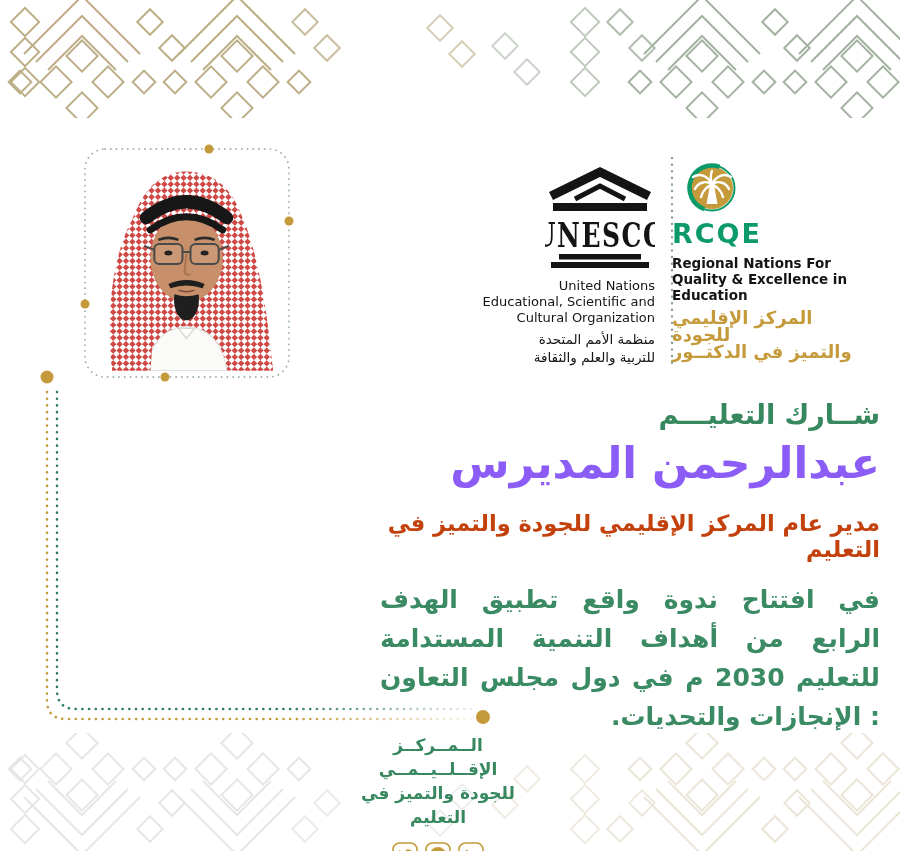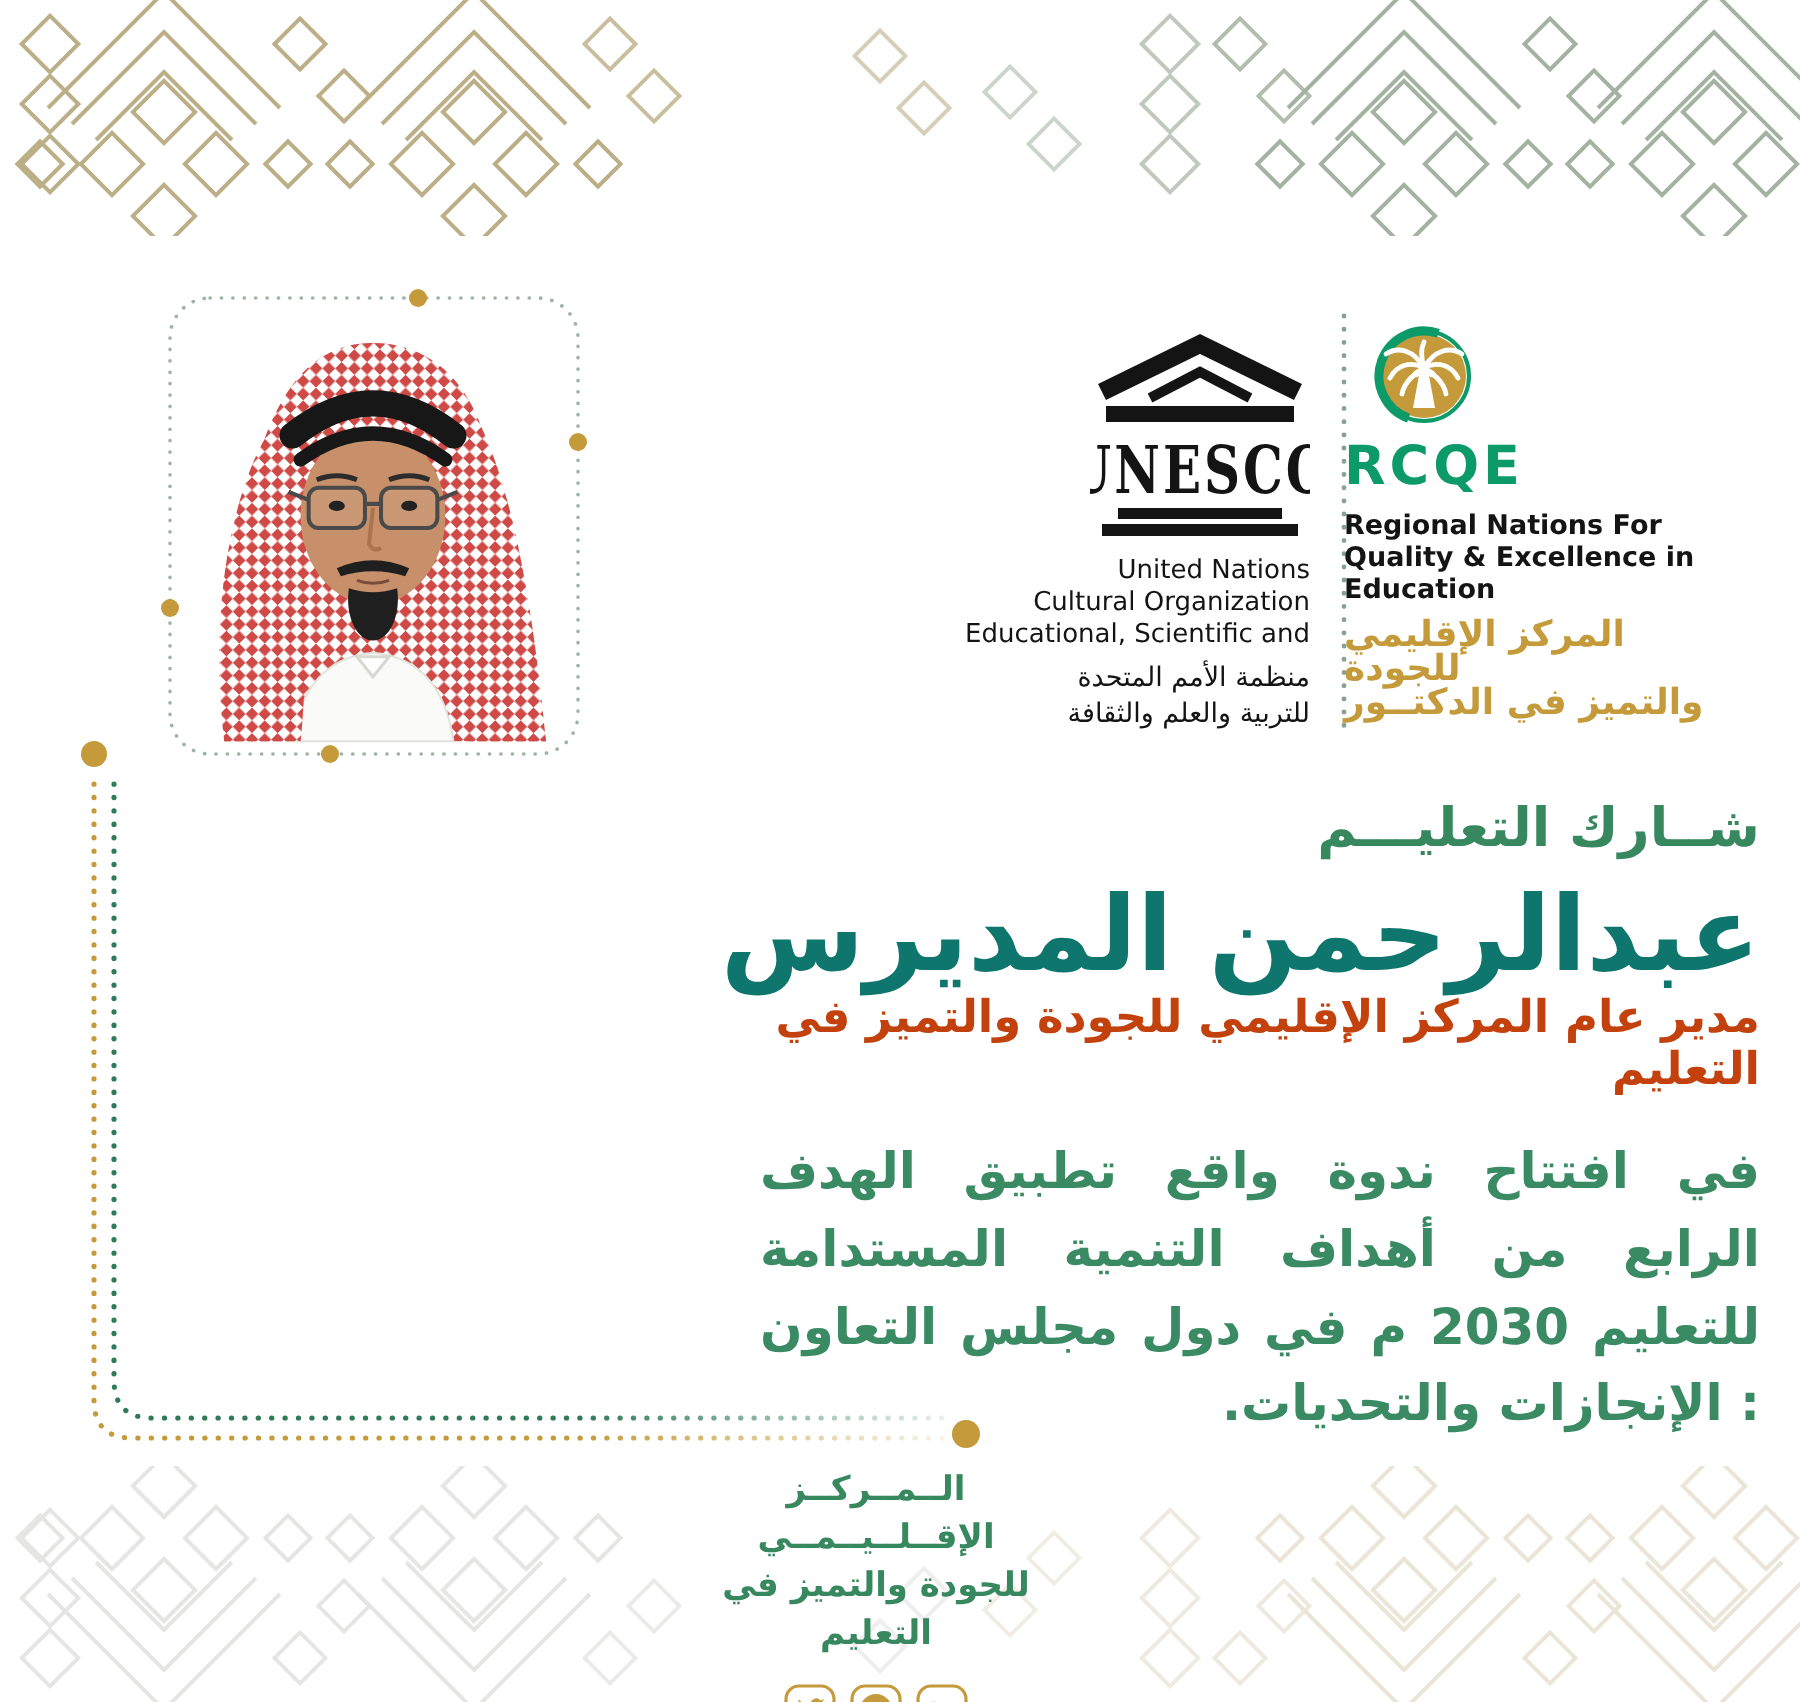--- a/index.html
+++ b/index.html
@@ -25,21 +25,21 @@
   .unesco-ar{font-size:13.5px;line-height:18px;direction:rtl;margin-top:4px;}
   .logo-separator{left:666px;top:152px;}
   .rcqe-block{left:672px;top:162px;width:200px;text-align:left;}
   .rcqe-acronym{color:#0b9a68;font-weight:bold;font-size:27px;letter-spacing:2px;margin-top:4px;}
   .rcqe-en{font-size:13.5px;line-height:16px;font-weight:bold;color:#141414;margin-top:6px;}
   .rcqe-ar{font-size:18px;line-height:17px;font-weight:bold;color:#c49a3b;direction:rtl;text-align:left;margin-top:6px;}
 
   
   .announcement{top:399px;right:20px;width:562px;direction:rtl;text-align:right;}
   .kicker{font-size:27px;font-weight:bold;color:#37875f;margin:0 0 10px;}
-  .name{font-size:52px;font-weight:bold;color:#0f766e;line-height:1.08;margin:0 0 0;}
+  .name{font-size:43px;font-weight:bold;color:#8b5cf6;line-height:1.08;margin:0 0 24px;}
   .role{font-size:22.5px;font-weight:bold;color:#c2410c;margin:0 0 19px;}
   .body-text{font-size:25px;font-weight:bold;color:#3a8a63;line-height:1.55;width:500px;text-align:justify;}
 
   
   .dotted-path{left:25px;top:360px;}
 
   
   .footer{left:332px;top:733px;width:212px;text-align:center;}
   .footer-line{font-size:17px;font-weight:bold;color:#37875f;line-height:24px;direction:rtl;}
   .social-row{margin-top:13px;display:flex;justify-content:center;gap:7px;}
@@ -148,22 +148,22 @@
       <rect x="8" y="37" width="94" height="8" stroke="none"></rect>
       <g transform="translate(55,49) scale(1,1.32)" stroke="none">
         <text y="24" text-anchor="middle" font-family="DejaVu Serif, serif" font-weight="bold" font-size="25" letter-spacing="1.5">UNESCO</text>
       </g>
       <rect x="14" y="88" width="82" height="5.5" stroke="none"></rect>
       <rect x="6" y="96" width="98" height="6" stroke="none"></rect>
     </g>
   </svg>
   <div class="unesco-en">
     <div>United Nations</div>
+    <div>Educational, Scientific and</div>
     <div>Cultural Organization</div>
-    <div>Educational, Scientific and</div>
   </div>
   <div class="unesco-ar">
     <div>منظمة الأمم المتحدة</div>
     <div>للتربية والعلم والثقافة</div>
   </div>
 </div>
 
 <svg class="abs logo-separator" width="12" height="222" viewBox="0 0 12 222">
   <line x1="6" y1="6" x2="6" y2="216" stroke="#87a294" stroke-width="2.4" stroke-dasharray="0.1 6.5" stroke-linecap="round"></line>
 </svg>

